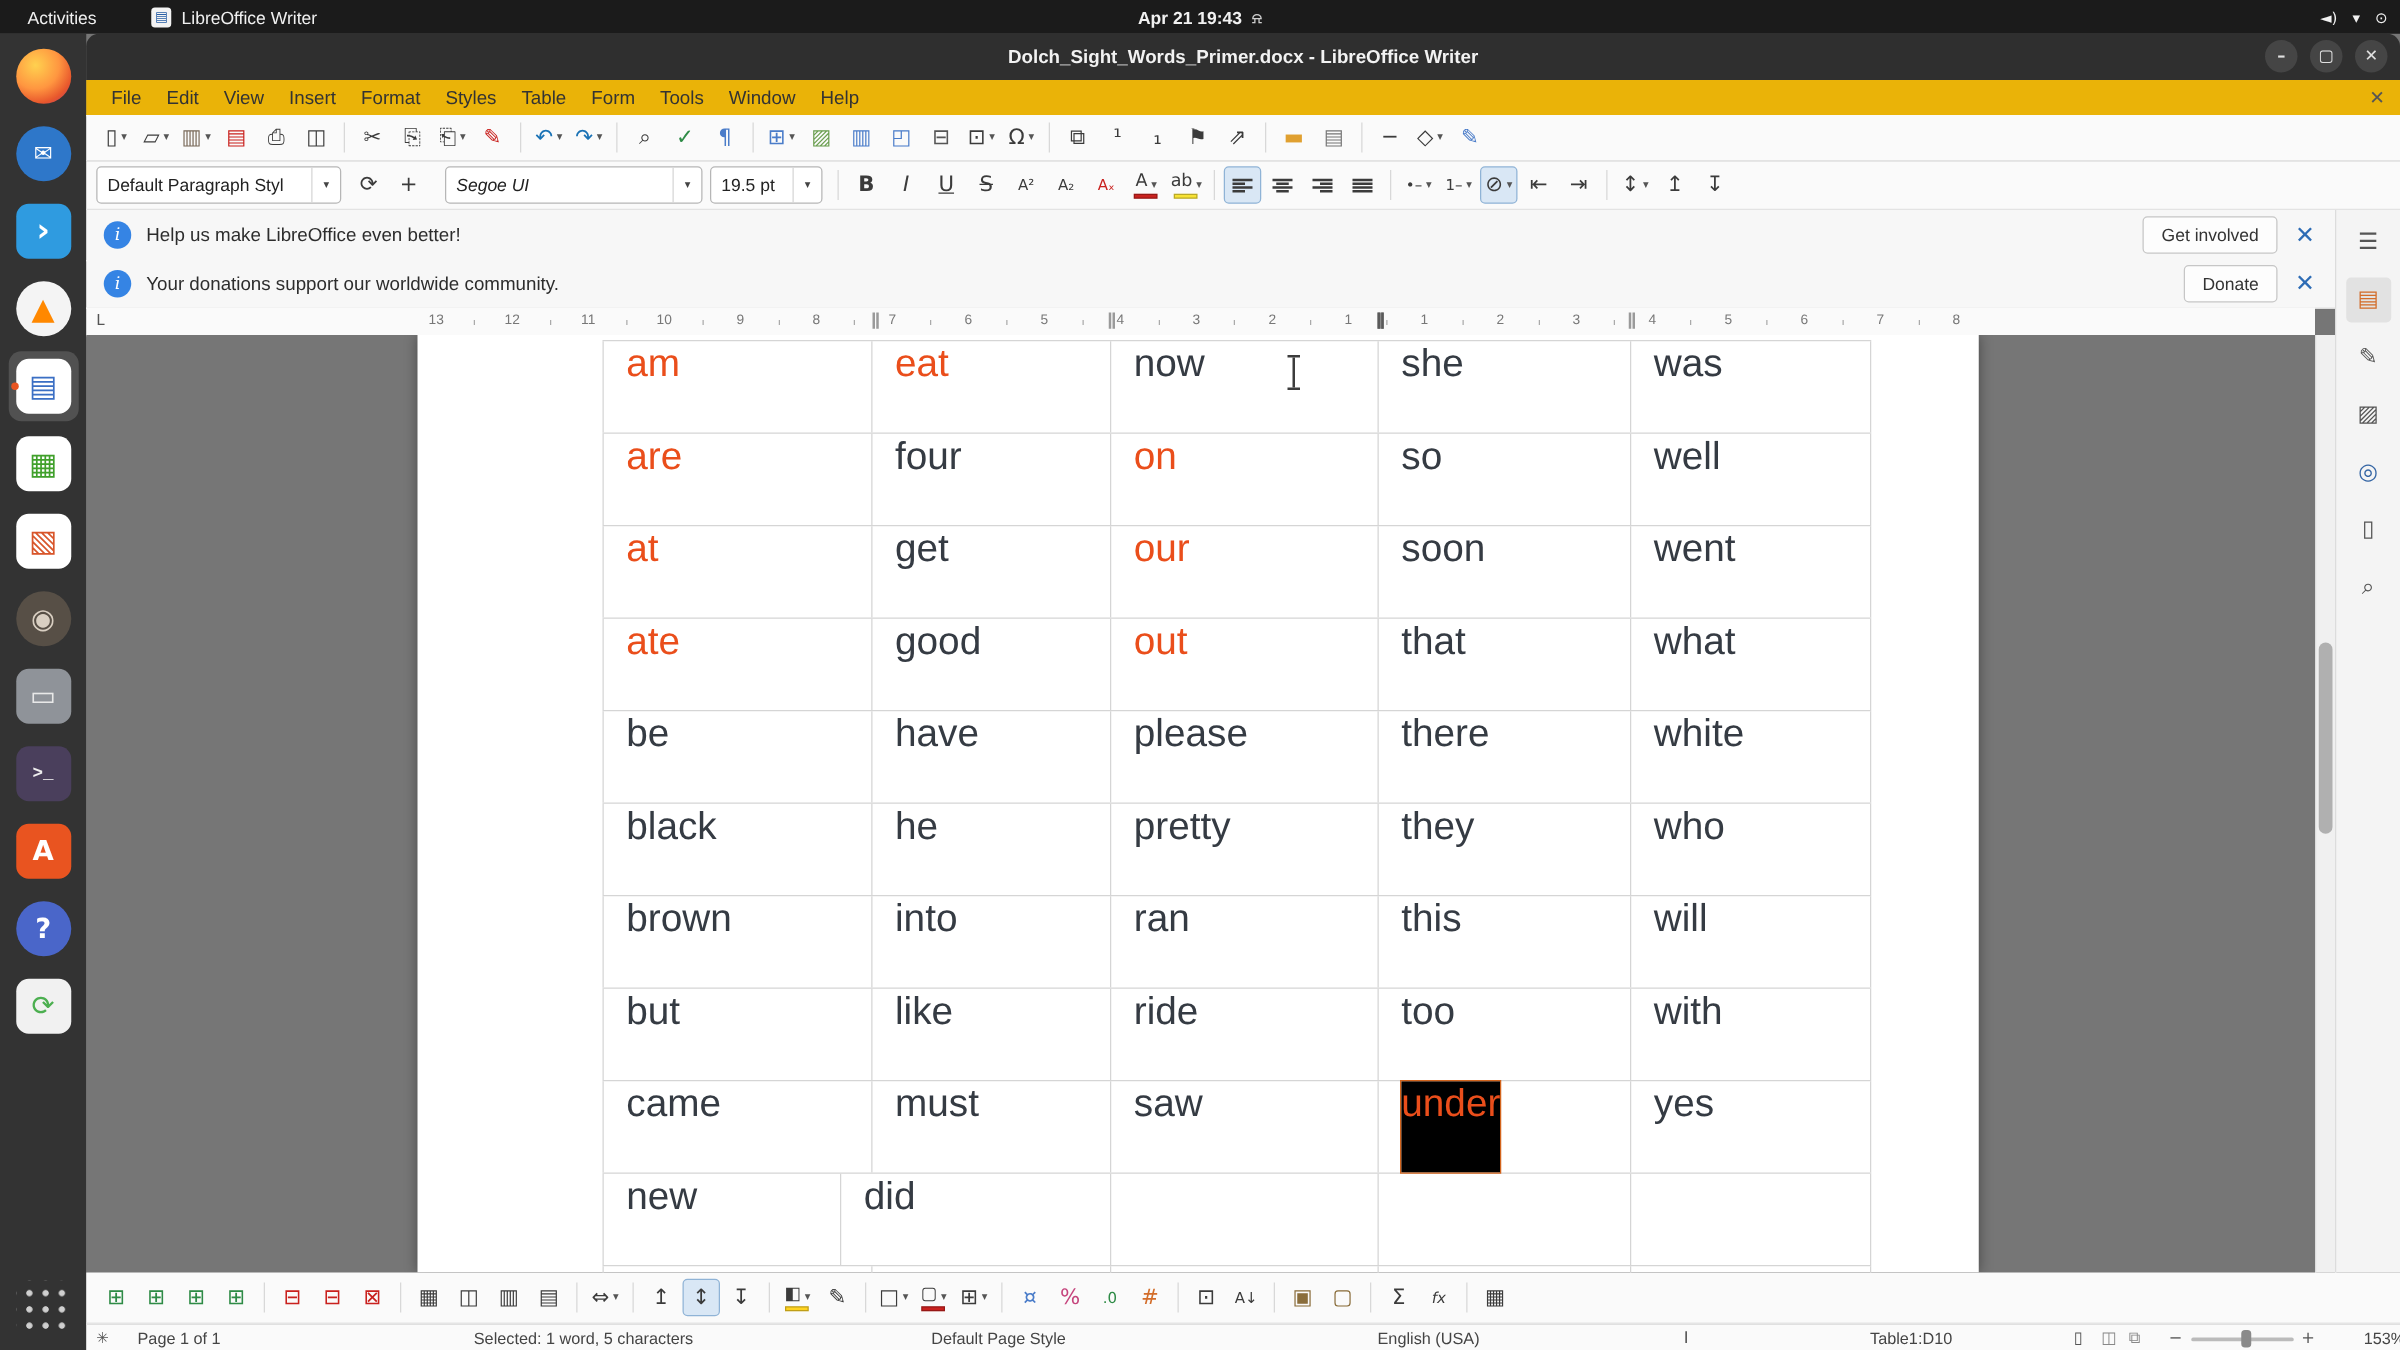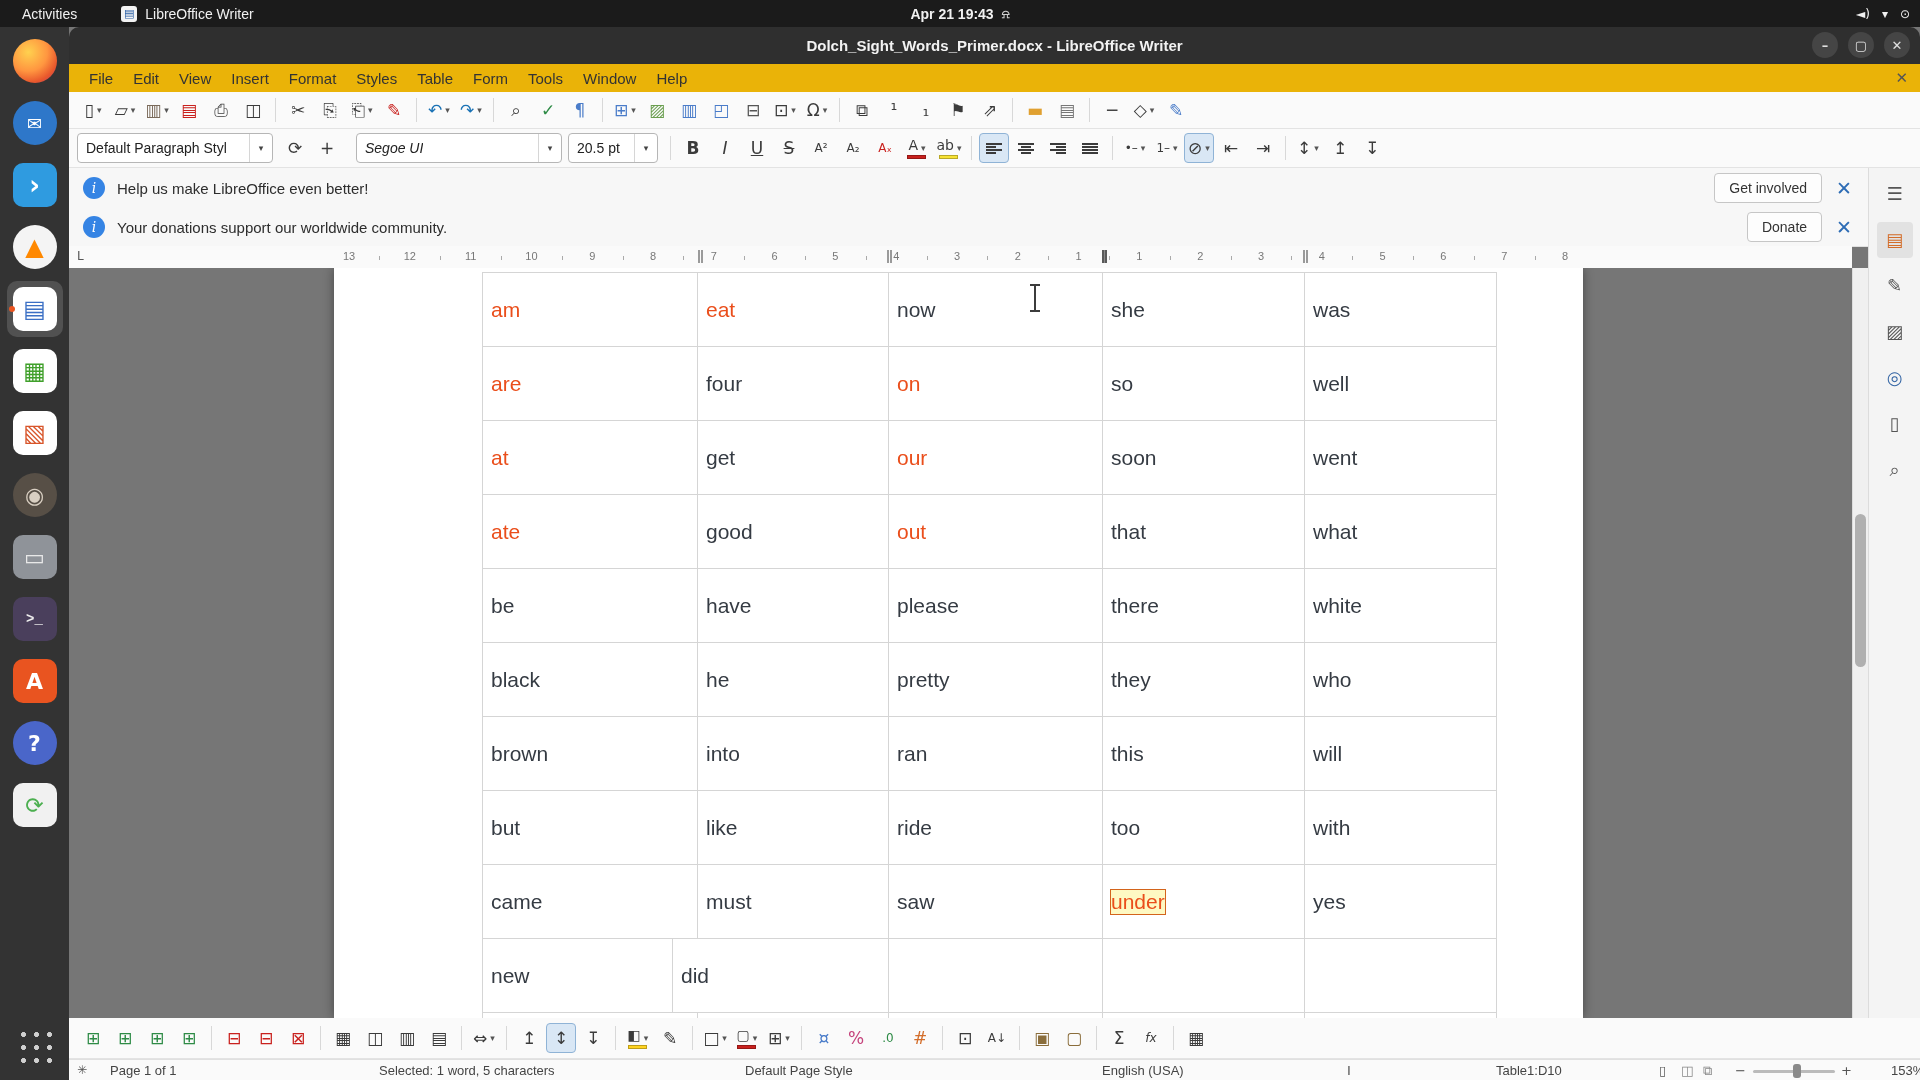--- a/index.html
+++ b/index.html
@@ -114,22 +114,22 @@
   .rmark{position:absolute;top:4px;width:5px;height:13px;border-left:2px solid #9a9a9a;border-right:2px solid #9a9a9a;box-sizing:border-box;}
   .rmark.current{background:#8a8a8a;border-color:#5a5a5a;}
   .ruler-corner{position:absolute;left:8px;top:3px;font-size:12px;color:#555;font-family:"DejaVu Sans",sans-serif;}
 
   
   .docarea{position:absolute;top:241px;left:0;width:1851px;height:750px;background:#767676;overflow:hidden;}
   .page{position:absolute;left:265px;top:0;width:1249px;height:750px;background:#ffffff;box-shadow:0 0 10px rgba(0,0,0,.4);}
   .word-table{position:absolute;left:148px;top:4px;border-top:1px solid #d5d5d5;}
   .trow{display:flex;height:73px;border-bottom:1px solid #d5d5d5;}
   .trow.partial{height:15px;border-bottom:none;}
-  .tcell{border-right:1px solid #d5d5d5;display:flex;align-items:center;padding-left:8px;box-sizing:border-box;
-        font-size:21px;color:#353b43;}
+  .tcell{border-right:1px solid #d5d5d5;display:flex;padding-left:18px;box-sizing:border-box;
+        font-size:31px;color:#353b43;}
   .tcell:first-child{border-left:1px solid #d5d5d5;}
   .word.accent{color:#ea4e1b;}
   .word.selected{background:#f4b184;outline:1px solid #d3641c;}
 
   .ibeam{position:absolute;left:965px;top:18px;width:2px;height:24px;background:#3c3c3c;}
   .ibeam::before,.ibeam::after{content:"";position:absolute;left:-4px;width:10px;height:2px;background:#3c3c3c;}
   .ibeam::before{top:-2px;} .ibeam::after{bottom:-2px;}
 
   .vscroll{position:absolute;top:241px;left:1783px;width:16px;height:750px;background:#f0f0f0;border-left:1px solid #ddd;}
   .vthumb{position:absolute;left:2px;top:246px;width:11px;height:153px;background:#b0b0b0;border-radius:6px;}
@@ -377,21 +377,21 @@
             <span class="glyph" data-name="new-style-icon">+</span>
           </span>
         </span>
       <div class="combo font-combo" data-name="font-name-combo" style="margin-left:13px;">
         <span class="combo-text" data-name="font-name-value">Segoe UI</span>
         <span class="carr" data-name="font-name-dropdown">
             <span data-name="chevron-down-icon">▾</span>
           </span>
       </div>
       <div class="combo size-combo" data-name="font-size-combo">
-        <span class="combo-text" data-name="font-size-value">20.5 pt</span>
+        <span class="combo-text" data-name="font-size-value">19.5 pt</span>
         <span class="carr" data-name="font-size-dropdown">
             <span data-name="chevron-down-icon">▾</span>
           </span>
       </div>
       <span class="tsep" data-name="separator"></span>
       <span data-name="formatting-toolbar-icons" style="display:flex;align-items:center;">
           <span class="tbtn" data-name="bold-button">
             <span class="glyph g-bold" data-name="bold-icon">B</span>
           </span>
           <span class="tbtn" data-name="italic-button">
@@ -673,21 +673,21 @@
               <div class="tcell" data-name="table-cell" style="width: 216px;">
                 <span class="word" data-name="word-text">came</span>
               </div>
               <div class="tcell" data-name="table-cell" style="width: 191px;">
                 <span class="word" data-name="word-text">must</span>
               </div>
               <div class="tcell" data-name="table-cell" style="width: 214px;">
                 <span class="word" data-name="word-text">saw</span>
               </div>
               <div class="tcell" data-name="table-cell" style="width: 202px;">
-                <span class="word accent selected" data-name="selected-word" style="color: rgb(234, 78, 27); background: #fef9c3;">under</span>
+                <span class="word accent selected" data-name="selected-word" style="color: rgb(234, 78, 27); background: #000000;">under</span>
               </div>
               <div class="tcell" data-name="table-cell" style="width: 192px;">
                 <span class="word" data-name="word-text">yes</span>
               </div>
             </div>
             <div class="trow" data-name="table-row">
               <div class="tcell" data-name="table-cell" style="width: 191px;">
                 <span class="word" data-name="word-text">new</span>
               </div>
               <div class="tcell" data-name="table-cell" style="width: 216px;">

